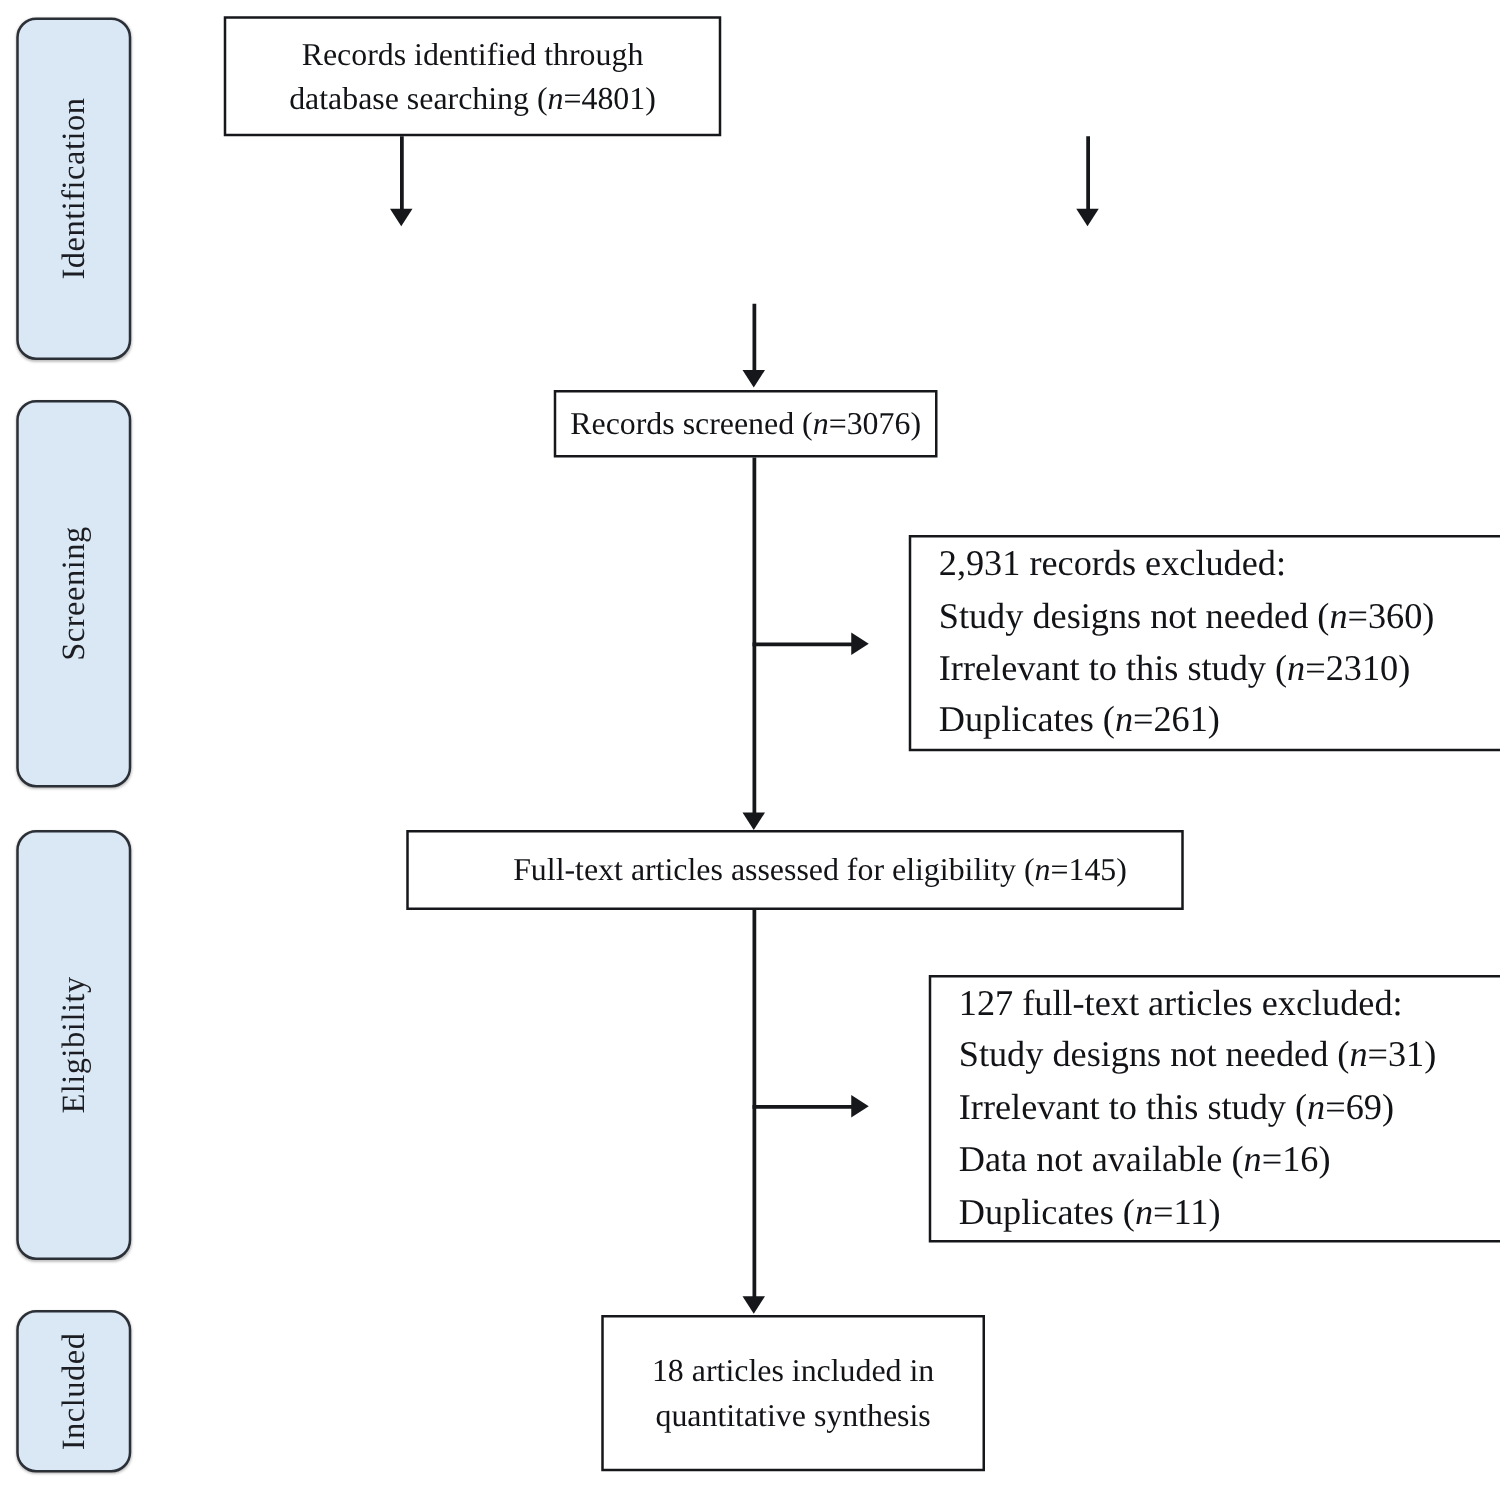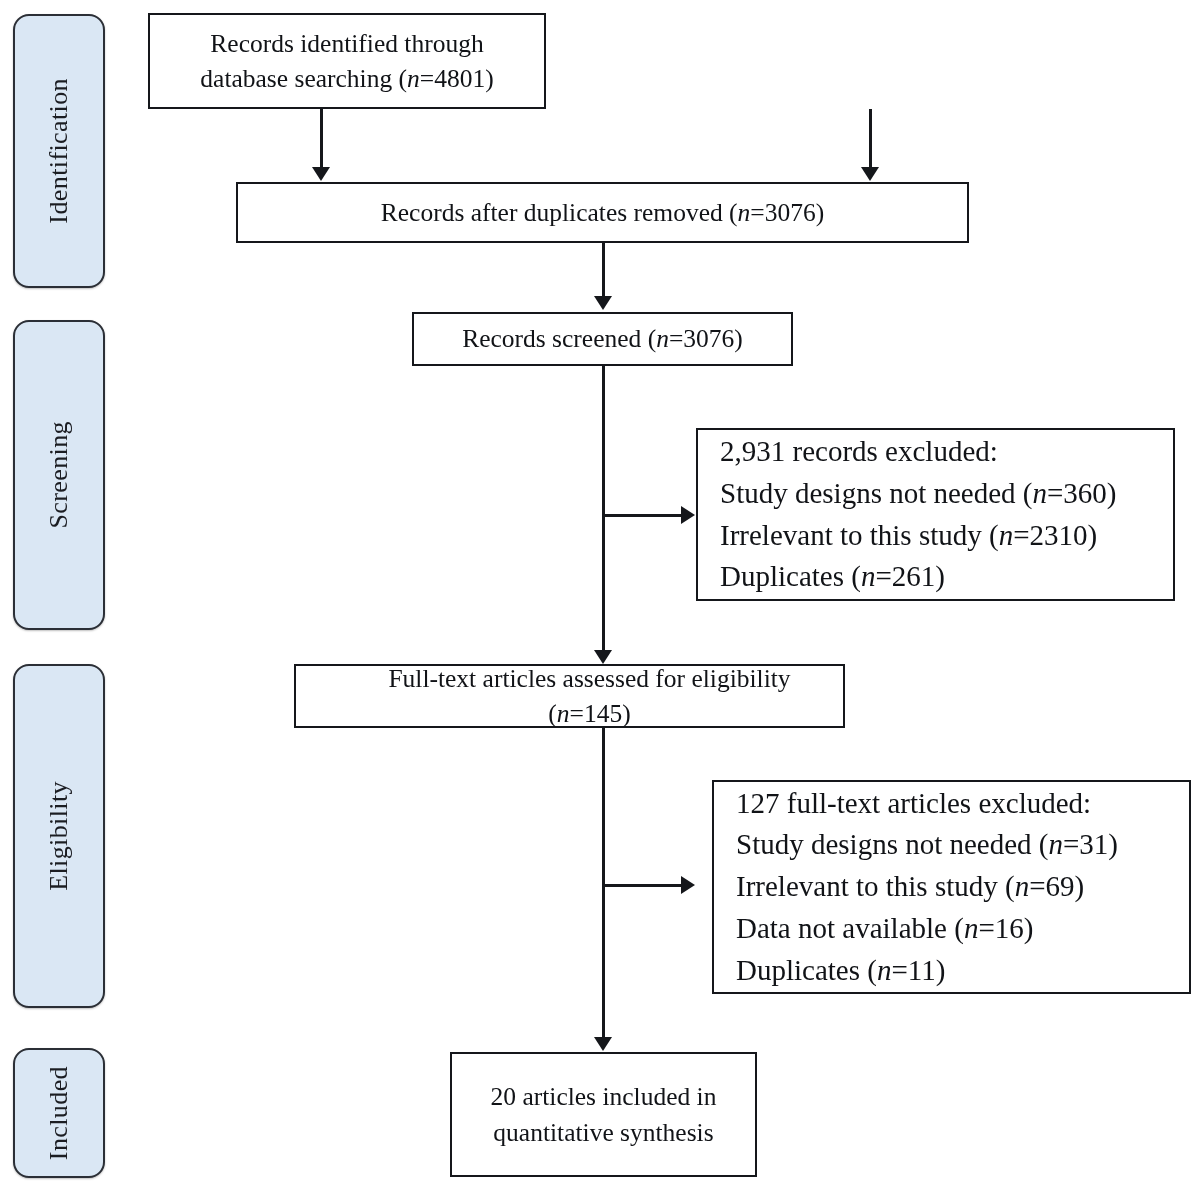--- a/index.html
+++ b/index.html
@@ -48,20 +48,21 @@
   
   .flow-box {
     position: absolute;
     box-sizing: border-box;
     background: #ffffff;
     border: 2.5px solid #15171b;
     display: flex;
     align-items: center;
     color: #111317;
     line-height: 1.38;
+    margin-left: 31px;
   }
   .flow-box.center { justify-content: center; text-align: center; }
   .flow-box.left   { justify-content: flex-start; text-align: left; }
   .box-text {
     font-size: 25.5px;
     padding: 0 10px;
     white-space: pre-line;
   }
   .excl-text {
     font-size: 29px;
@@ -71,23 +72,23 @@
   }
   em.nvar {
     font-style: italic;
     font-family: "Liberation Serif", "DejaVu Serif", serif;
   }
 
   
   #box-db-search      { left: 148px; top: 13px;   width: 398px; height: 96px; }
   #box-additional     { left: 583px; top: 13px;   width: 578px; height: 96px; }
   #box-dedup          { left: 236px; top: 182px;  width: 733px; height: 61px; }
-  #box-screened       { left: 412px; top: 312px;  width: 381px; height: 54px; }
+  #box-screened       { left: 412px; top: 312px;  width: 307px; height: 54px; }
   #box-excl-screen    { left: 696px; top: 428px;  width: 479px; height: 173px; }
-  #box-fulltext       { left: 294px; top: 664px;  width: 551px; height: 64px; padding-left: 40px; }
+  #box-fulltext       { left: 294px; top: 664px;  width: 622px; height: 64px; padding-left: 40px; }
   #box-excl-eligible  { left: 712px; top: 780px;  width: 479px; height: 214px; }
   #box-included       { left: 450px; top: 1052px; width: 307px; height: 125px; }
 
   
   .vline, .hline {
     position: absolute;
     background: #15171b;
   }
   .vline { width: 3px; }
   .hline { height: 3px; }
@@ -143,23 +144,20 @@
   <div class="stage-pill" id="pill-included">
     <span class="stage-pill-label">Included</span>
   </div>
 
   <div class="flow-box center" id="box-db-search">
     <span class="box-text">Records identified through
 database searching (<em class="nvar">n</em>=4801)</span>
   </div>
 
 
-  <div class="flow-box center" id="box-dedup">
-    <span class="box-text">Records after duplicates removed (<em class="nvar">n</em>=3076)</span>
-  </div>
 
   <div class="flow-box center" id="box-screened">
     <span class="box-text">Records screened (<em class="nvar">n</em>=3076)</span>
   </div>
 
   <div class="flow-box left" id="box-excl-screen">
     <span class="excl-text">2,931 records excluded:
     Study designs not needed (<em class="nvar">n</em>=360)
     Irrelevant to this study (<em class="nvar">n</em>=2310)
     Duplicates (<em class="nvar">n</em>=261)</span>
@@ -171,21 +169,21 @@
 
   <div class="flow-box left" id="box-excl-eligible">
     <span class="excl-text">127 full-text articles excluded:
     Study designs not needed (<em class="nvar">n</em>=31)
     Irrelevant to this study (<em class="nvar">n</em>=69)
     Data not available (<em class="nvar">n</em>=16)
     Duplicates (<em class="nvar">n</em>=11)</span>
   </div>
 
   <div class="flow-box center" id="box-included">
-    <span class="box-text">20 articles included in
+    <span class="box-text">18 articles included in
 quantitative synthesis</span>
   </div>
 
   <div class="vline" id="c1-v"></div>
   <div class="arrow-down" id="c1-a"></div>
 
   <div class="vline" id="c2-v"></div>
   <div class="arrow-down" id="c2-a"></div>
 
   <div class="vline" id="c3-v"></div>

